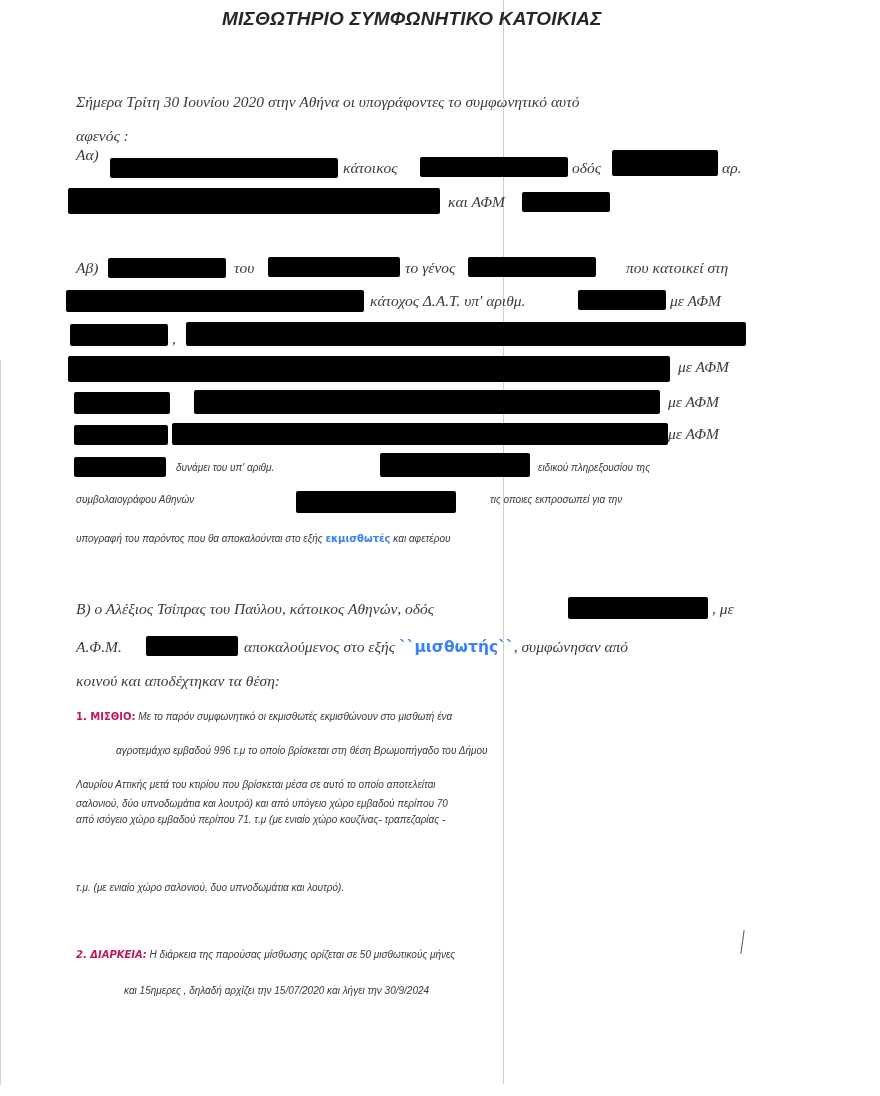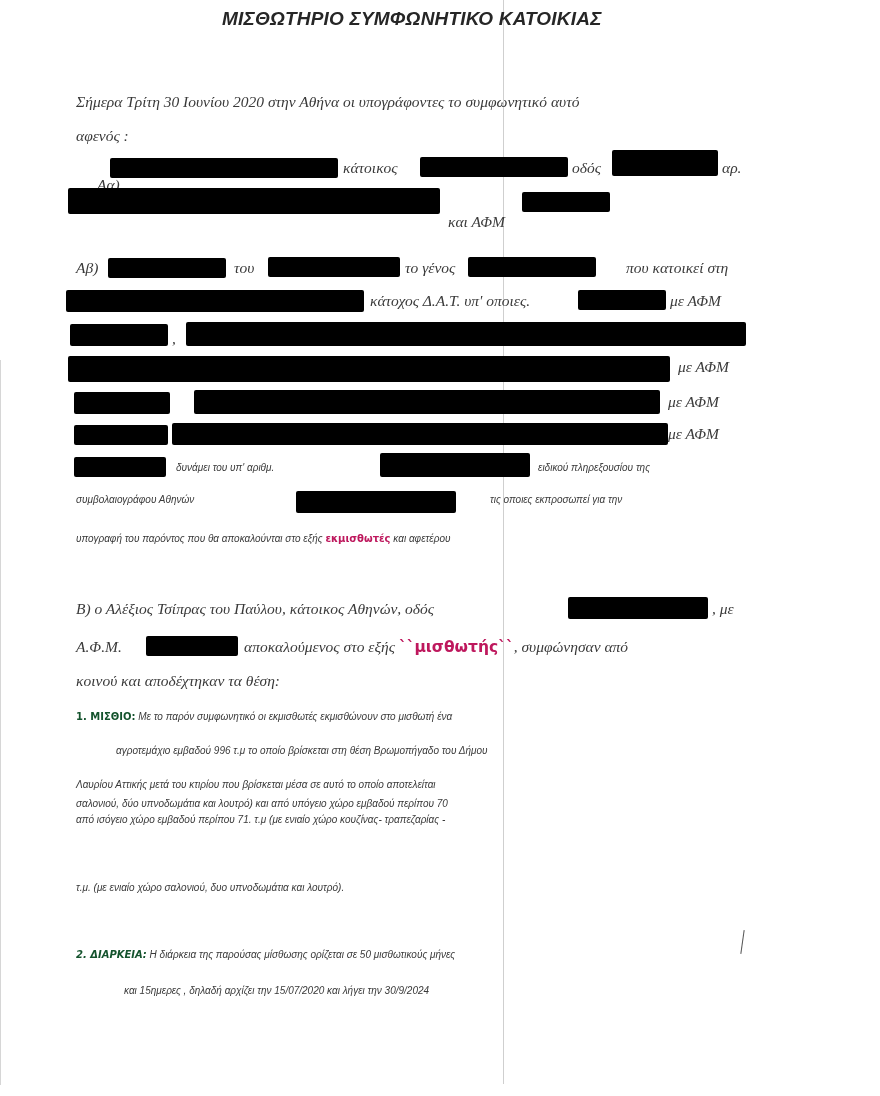--- a/index.html
+++ b/index.html
@@ -12,61 +12,61 @@
   .edge-left { position: absolute; left: 0; top: 360px; width: 1px; height: 725px; background: #d6d6d6; }
   .title {
     position: absolute; left: 222px; top: 8px; font-size: 19px; font-weight: bold; font-style: italic;
     letter-spacing: 0.2px; color: #262626; white-space: nowrap;
   }
   .line {
     position: absolute; left: 76px; font-family: "Liberation Serif", "DejaVu Serif", serif;
     font-style: italic; font-size: 15.5px; color: #3a3a3a; white-space: nowrap; height: 22px; line-height: 22px;
   }
   .sans { font-family: "Liberation Sans", "DejaVu Sans", sans-serif; font-style: italic; font-size: 10px; }
-  .bold { font-weight: bold; font-style: normal; font-family: "DejaVu Sans", sans-serif; color: #be185d; }
-  .hd { font-weight: bold; font-family: "DejaVu Sans", sans-serif; color: #14532d; font-style: italic; }
+  .bold { font-weight: bold; font-style: normal; font-family: "DejaVu Sans", sans-serif; color: #3b82f6; }
+  .hd { font-weight: bold; font-family: "DejaVu Sans", sans-serif; color: #be185d; font-style: italic; }
   .red { position: absolute; background: #000; border-radius: 2px; }
   .tick { position: absolute; left: 742px; top: 930px; width: 1px; height: 24px; background: #555; transform: rotate(8deg); }
 </style>
 </head>
 <body>
 
 <div class="page">
   <div class="fold"></div>
   <div class="edge-left"></div>
 
   <div class="title">ΜΙΣΘΩΤΗΡΙΟ ΣΥΜΦΩΝΗΤΙΚΟ ΚΑΤΟΙΚΙΑΣ</div>
 
   <div class="line" style="top:91px;">Σήμερα  Τρίτη 30  Ιουνίου   2020 στην Αθήνα οι υπογράφοντες το συμφωνητικό αυτό</div>
   <div class="line" style="top:125px;">αφενός :</div>
 
   <div>
-    <div class="line" style="top:174px;margin-left:21px;">Αα)</div>
+    <div class="line" style="top:144px;">Αα)</div>
     <div class="red" style="left:110px; top:158px; width:228px; height:20px;"></div>
     <div class="line" style="top:157px; left:343px;">κάτοικος</div>
     <div class="red" style="left:420px; top:157px; width:148px; height:20px;"></div>
     <div class="line" style="top:157px; left:572px;">οδός</div>
     <div class="red" style="left:612px; top:150px; width:106px; height:26px;"></div>
     <div class="line" style="top:157px; left:722px;">αρ.</div>
     <div class="red" style="left:68px; top:188px; width:372px; height:26px;"></div>
-    <div class="line" style="top:191px; left:448px;margin-top:20px;">και ΑΦΜ</div>
+    <div class="line" style="top:191px; left:448px;">και ΑΦΜ</div>
     <div class="red" style="left:522px; top:192px; width:88px; height:20px;"></div>
   </div>
 
   <div>
     <div class="line" style="top:257px;">Αβ)</div>
     <div class="red" style="left:108px; top:258px; width:118px; height:20px;"></div>
     <div class="line" style="top:257px; left:234px;">του</div>
     <div class="red" style="left:268px; top:257px; width:132px; height:20px;"></div>
     <div class="line" style="top:257px; left:405px;">το γένος</div>
     <div class="red" style="left:468px; top:257px; width:128px; height:20px;"></div>
     <div class="line" style="top:257px; left:626px;">που κατοικεί στη</div>
 
     <div class="red" style="left:66px; top:290px; width:298px; height:22px;"></div>
-    <div class="line" style="top:290px; left:370px;">κάτοχος Δ.Α.Τ. υπ' οποιες.</div>
+    <div class="line" style="top:290px; left:370px;">κάτοχος Δ.Α.Τ. υπ' αριθμ.</div>
     <div class="red" style="left:578px; top:290px; width:88px; height:20px;"></div>
     <div class="line" style="top:290px; left:670px;">με ΑΦΜ</div>
 
     <div class="red" style="left:70px; top:324px; width:98px; height:22px;"></div>
     <div class="line" style="top:328px; left:172px;">,</div>
     <div class="red" style="left:186px; top:322px; width:560px; height:24px;"></div>
 
     <div class="red" style="left:68px; top:356px; width:602px; height:26px;"></div>
     <div class="line" style="top:356px; left:678px;">με ΑΦΜ</div>
 

